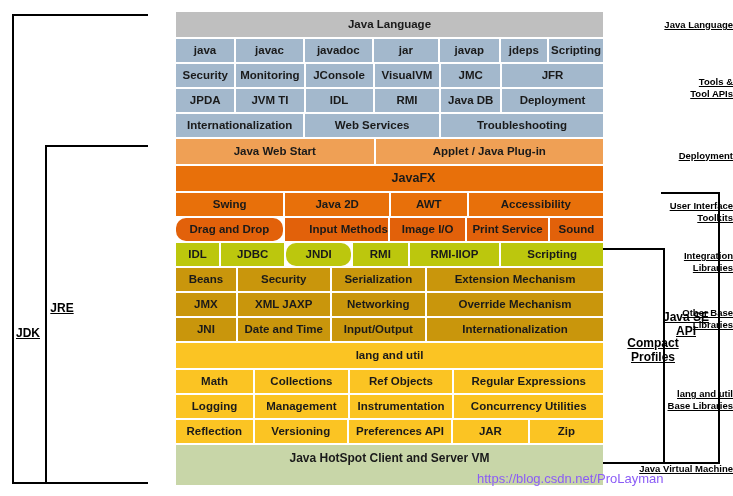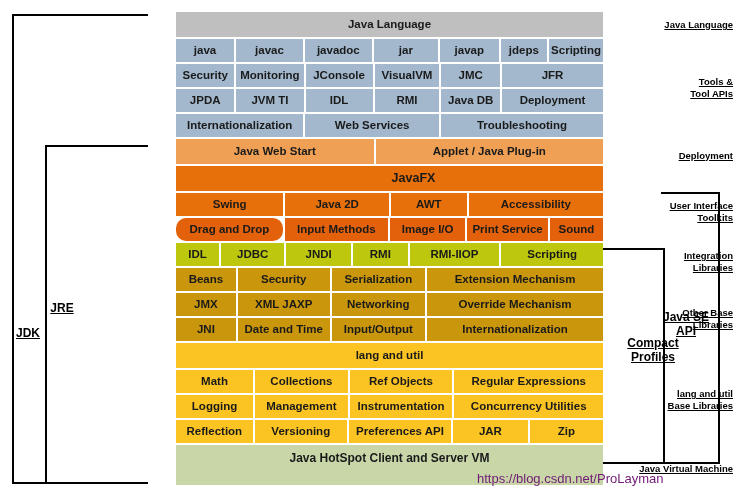--- a/index.html
+++ b/index.html
@@ -115,21 +115,21 @@
   .c-green  { background: #c8d6a8; }
   .band-javafx .cell { font-size: 12.5px; }
   .band-jvm .cell { font-size: 12px; }
 
   
   #watermark {
     position: absolute;
     left: 477px;
     top: 471px;
     font-size: 13px;
-    color: #701a75;
+    color: #8b5cf6;
     font-family: "Liberation Sans", sans-serif;
     white-space: nowrap;
     pointer-events: none;
   }
 </style>
 </head>
 <body>
 
 <div id="stage">
 
@@ -215,29 +215,29 @@
         <div class="cell c-orange" style="flex: 100 0 0px; height: 25px; line-height: 25px; padding-left: 48px;">JavaFX</div>
       </div>
       <div class="band band-ui-toolkits-1">
         <div class="cell c-orange" style="flex: 25.5 0 0px;">Swing</div>
         <div class="cell c-orange" style="flex: 24.6 0 0px;">Java 2D</div>
         <div class="cell c-orange" style="flex: 18 0 0px;">AWT</div>
         <div class="cell c-orange" style="flex: 31.9 0 0px;">Accessibility</div>
       </div>
       <div class="band band-ui-toolkits-2">
         <div class="cell c-dorange" style="flex: 25.5 0 0px; border-radius: 10px;">Drag and Drop</div>
-        <div class="cell c-dorange" style="flex: 24.6 0 0px;">Input Methods</div>
+        <div class="cell c-dorange" style="flex: 24.6 0 0px; text-align: right;">Input Methods</div>
         <div class="cell c-dorange" style="flex: 18 0 0px;">Image I/O</div>
         <div class="cell c-dorange" style="flex: 19.2 0 0px;">Print Service</div>
         <div class="cell c-dorange" style="flex: 12.7 0 0px;">Sound</div>
       </div>
       <div class="band band-integration-libraries">
         <div class="cell c-olive" style="flex: 10.3 0 0px;">IDL</div>
         <div class="cell c-olive" style="flex: 15.2 0 0px;">JDBC</div>
-        <div class="cell c-olive" style="flex: 15.5 0 0px;">JNDI</div>
+        <div class="cell c-olive" style="flex: 15.5 0 0px; border-radius: 10px;">JNDI</div>
         <div class="cell c-olive" style="flex: 13.1 0 0px;">RMI</div>
         <div class="cell c-olive" style="flex: 21.5 0 0px;">RMI-IIOP</div>
         <div class="cell c-olive" style="flex: 24.4 0 0px;">Scripting</div>
       </div>
       <div class="band band-other-base-1">
         <div class="cell c-dgold" style="flex: 14.2 0 0px;">Beans</div>
         <div class="cell c-dgold" style="flex: 21.8 0 0px;">Security</div>
         <div class="cell c-dgold" style="flex: 22.2 0 0px;">Serialization</div>
         <div class="cell c-dgold" style="flex: 41.8 0 0px;">Extension Mechanism</div>
       </div>

